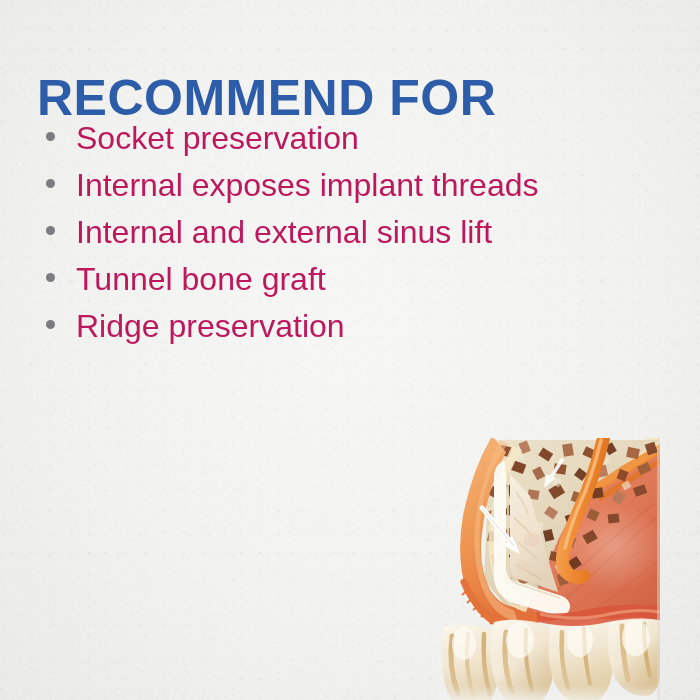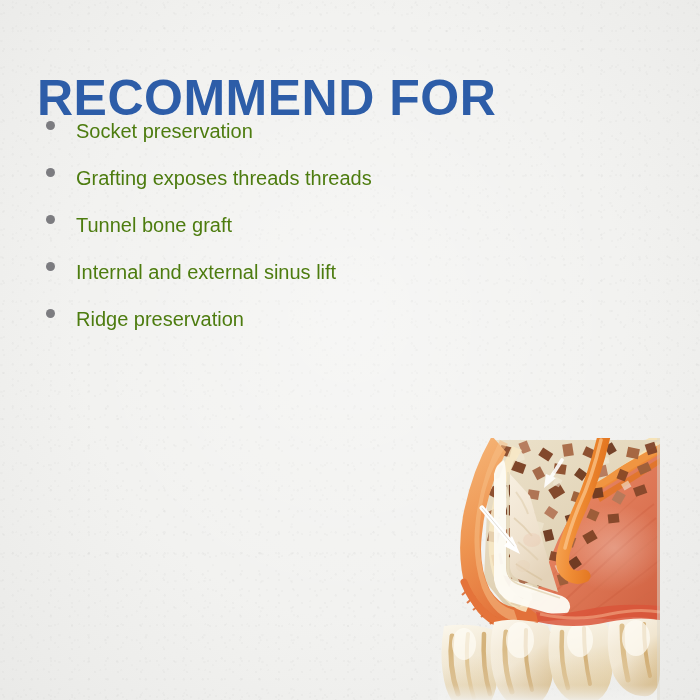--- a/index.html
+++ b/index.html
@@ -72,23 +72,23 @@
     top: 120px;
     list-style: none;
     margin: 0;
     padding: 0;
   }
   .bullet-item {
     display: flex;
     align-items: baseline;
     height: 47px;
     font-family: "Liberation Sans", sans-serif;
-    font-size: 20px;
+    font-size: 32px;
     font-weight: 300;
-    color: #4d7c0f;
+    color: #be185d;
     white-space: nowrap;
   }
   .bullet-dot {
     flex: 0 0 auto;
     width: 9px;
     height: 9px;
     border-radius: 50%;
     background: #7c7c80;
     margin-right: 21px;
     position: relative;
@@ -127,31 +127,31 @@
     <ul id="bullet-list">
 
       <li class="bullet-item">
         <span class="bullet-dot"></span>
         <span class="bullet-label">Socket preservation</span>
       </li>
 
 
       <li class="bullet-item">
         <span class="bullet-dot"></span>
-        <span class="bullet-label">Grafting exposes threads threads</span>
+        <span class="bullet-label">Internal exposes implant threads</span>
+      </li>
+
+      <li class="bullet-item">
+        <span class="bullet-dot"></span>
+        <span class="bullet-label">Internal and external sinus lift</span>
       </li>
 
       <li class="bullet-item">
         <span class="bullet-dot"></span>
         <span class="bullet-label">Tunnel bone graft</span>
-      </li>
-
-      <li class="bullet-item">
-        <span class="bullet-dot"></span>
-        <span class="bullet-label">Internal and external sinus lift</span>
       </li>
 
       <li class="bullet-item">
         <span class="bullet-dot"></span>
         <span class="bullet-label">Ridge preservation</span>
       </li>
 
     </ul>
 
     <div id="illustration">

